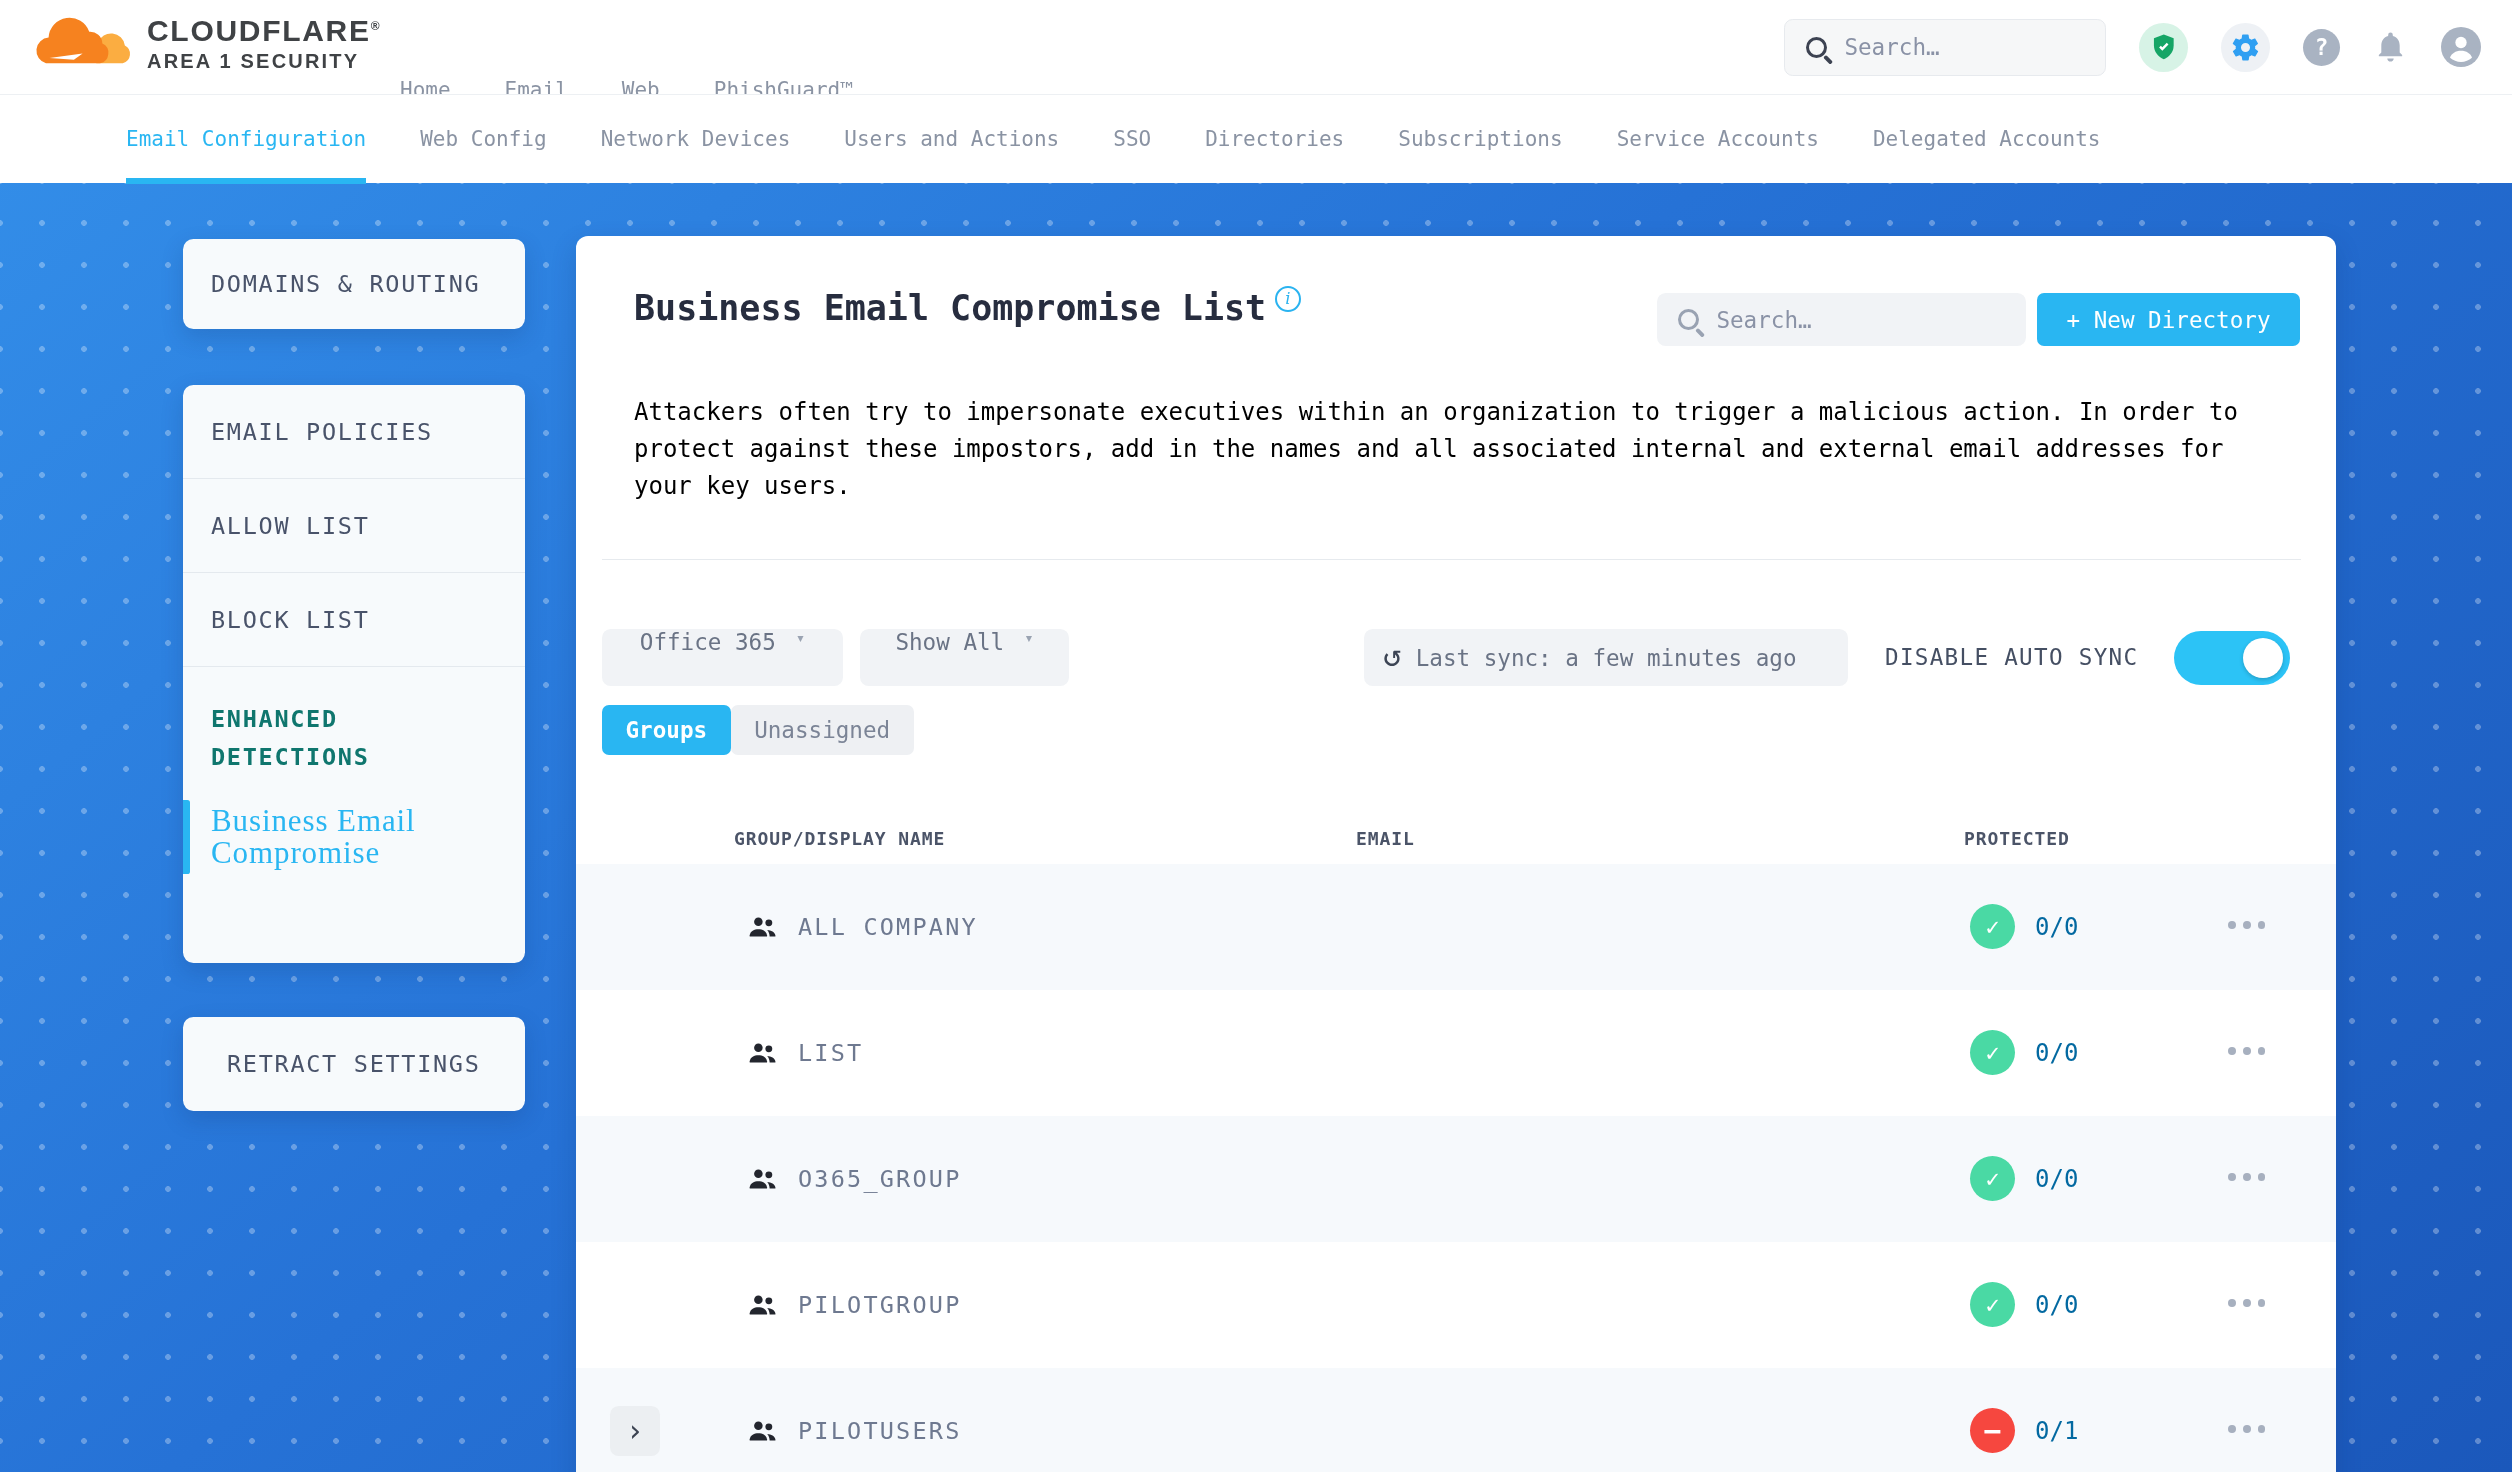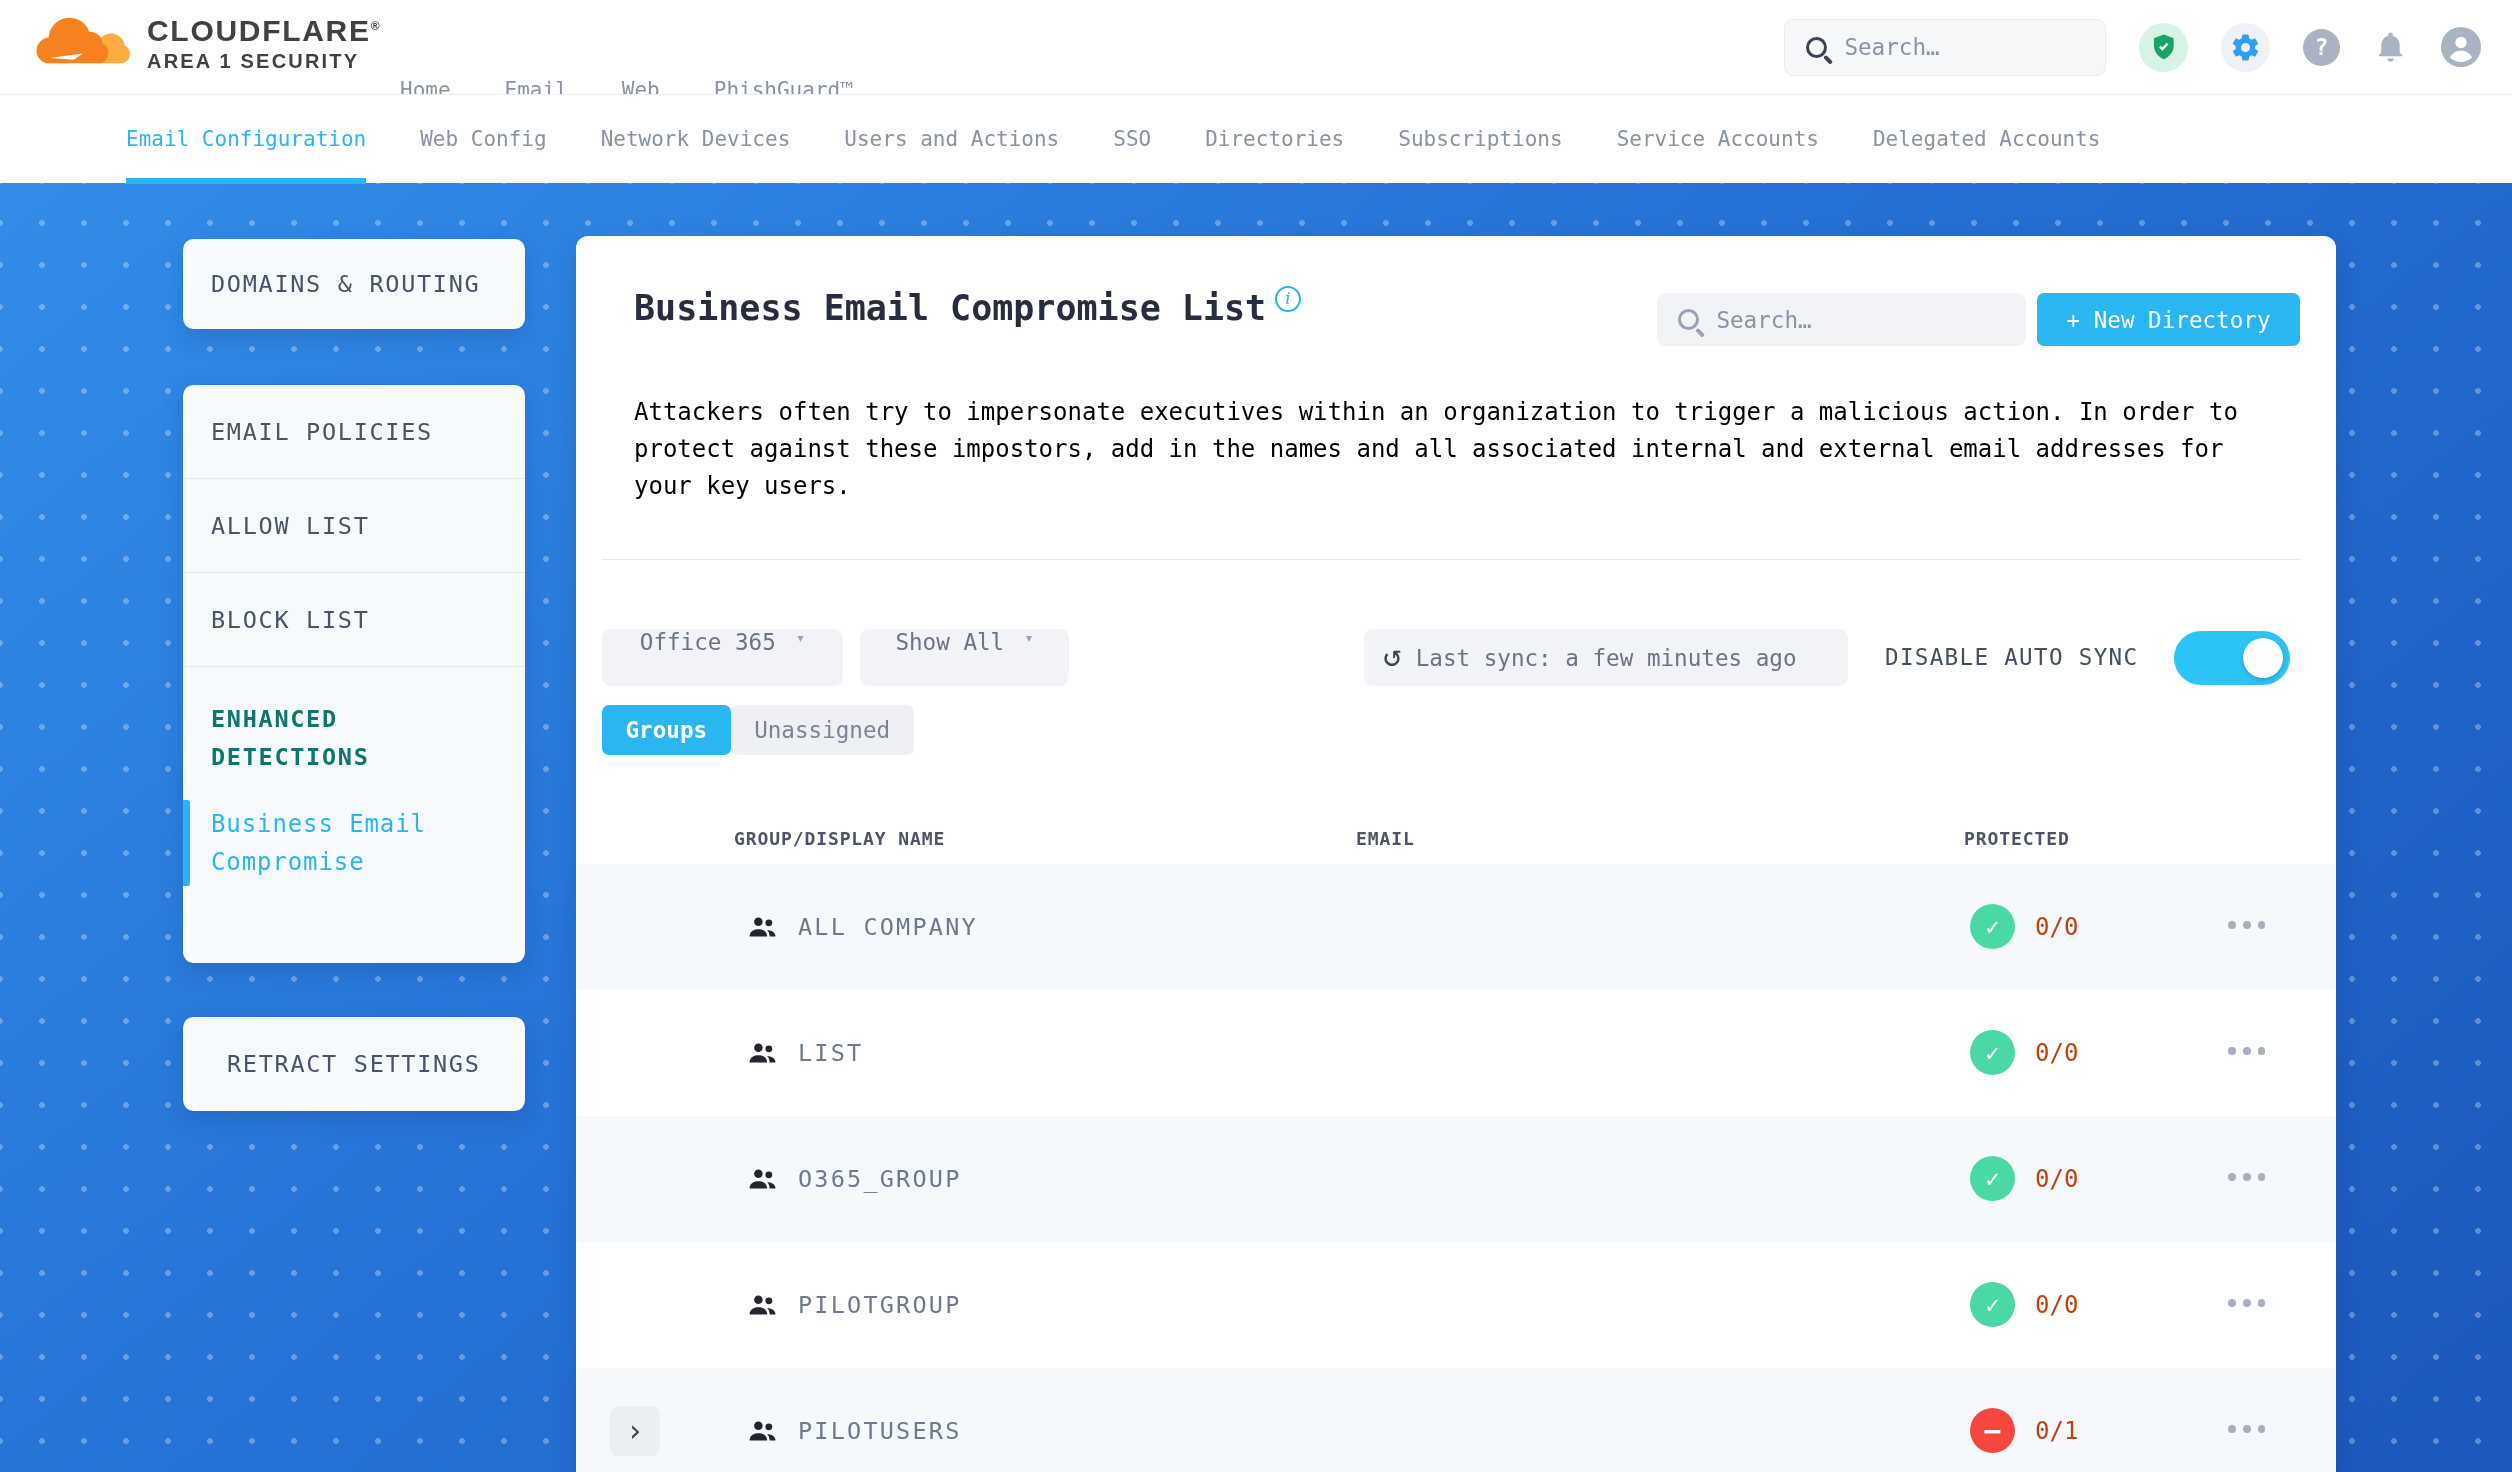--- a/index.html
+++ b/index.html
@@ -45,22 +45,22 @@
   
   .side-card { position:absolute; left:183px; width:342px; background:#f7fafc; border-radius:10.4px;
     box-shadow:0 8.7px 22.6px rgba(15,46,102,.18); color:#49536a; }
   .card-dr { top:239px; height:90px; display:flex; align-items:center; padding-left:28px;
     font-size:23.5px; letter-spacing:1.7px; }
   .card-pol { top:385px; height:578px; padding-bottom:35px; }
   .pol-item { height:94px; display:flex; align-items:center; padding-left:28px;
     font-size:23.5px; letter-spacing:1.7px; border-bottom:0.9px solid #e4e9ee; cursor:pointer; }
   .enh-title { padding:33px 28px 0 28px; font-size:23.5px; letter-spacing:1.7px; line-height:38px;
     color:#0f766e; font-weight:700; }
-  .side-link { position:relative; margin-top:24px; padding:5.2px 28px; font-size:24px; letter-spacing:0.9px;
-    line-height:38px; color:#7b8496; cursor:pointer; }
+  .side-link { position:relative; margin-top:24px; padding:5.2px 28px; font-size:31px; letter-spacing:0.9px;
+    line-height:32px; color:#7b8496; cursor:pointer;font-family:Liberation Serif, serif; }
   .side-link .bar { display:none; position:absolute; left:0; top:0; bottom:0; width:7px; background:#29b6f2; border-radius:0 2.6px 2.6px 0; }
   .side-link.active { color:#29b6f2; }
   .side-link.active .bar { display:block; }
   .card-ret { top:1017px; height:94px; display:flex; align-items:center; padding-left:44px;
     font-size:23.5px; letter-spacing:1.7px; }
   
   .main-card { position:absolute; left:576px; top:236px; width:1760px; height:1304px;
     background:#fff; border-radius:12px; box-shadow:0 10.4px 26px rgba(15,46,102,.20); }
   .title { position:absolute; left:58px; top:50px; font-size:35px; font-weight:700; color:#272d3f; }
   .info-i { display:inline-block; width:26px; height:26px; border:2.2px solid #2ab3f0; border-radius:50%;
@@ -104,21 +104,21 @@
   .row:nth-child(odd) .expander { background:#eceff2; }
   .ppl { position:absolute; left:170px; top:47px; width:33px; height:33px; fill:#23262e; }
   .rname { position:absolute; left:222px; top:49px; font-size:23.5px; letter-spacing:2.2px; color:#6e7990; }
   .remail { position:absolute; left:780px; top:49px; font-size:23.5px; color:#6e7990; }
   .pcircle { position:absolute; left:1394px; top:40px; width:45px; height:45px; border-radius:50%;
     color:#fff; font-size:23.5px; font-weight:700; display:flex; align-items:center; justify-content:center; }
   .status-ok { background:#4ad9a4; }
   .status-ok::after { content:"✓"; }
   .status-blocked { background:#f6473f; }
   .status-blocked::after { content:"−"; font-size:29.6px; }
-  .pval { position:absolute; left:1459px; top:49px; font-size:24px; color:#c2410c; }
+  .pval { position:absolute; left:1459px; top:49px; font-size:24px; color:#0369a1; }
   .dots { position:absolute; left:1652px; top:57px; display:flex; gap:7px; cursor:pointer; }
   .dots i { width:7.8px; height:7.8px; border-radius:50%; background:#a7b0bf; }
 </style>
 </head>
 <body>
 
 <div class="page">
 
   <div class="topbar">
     <div class="brand">

